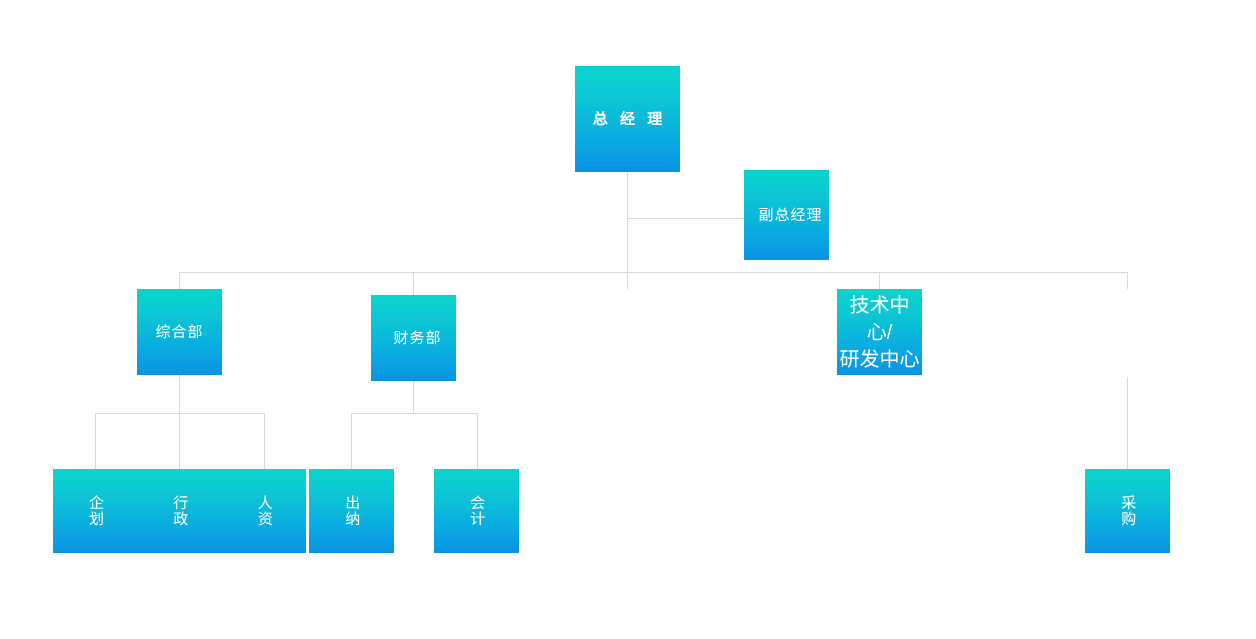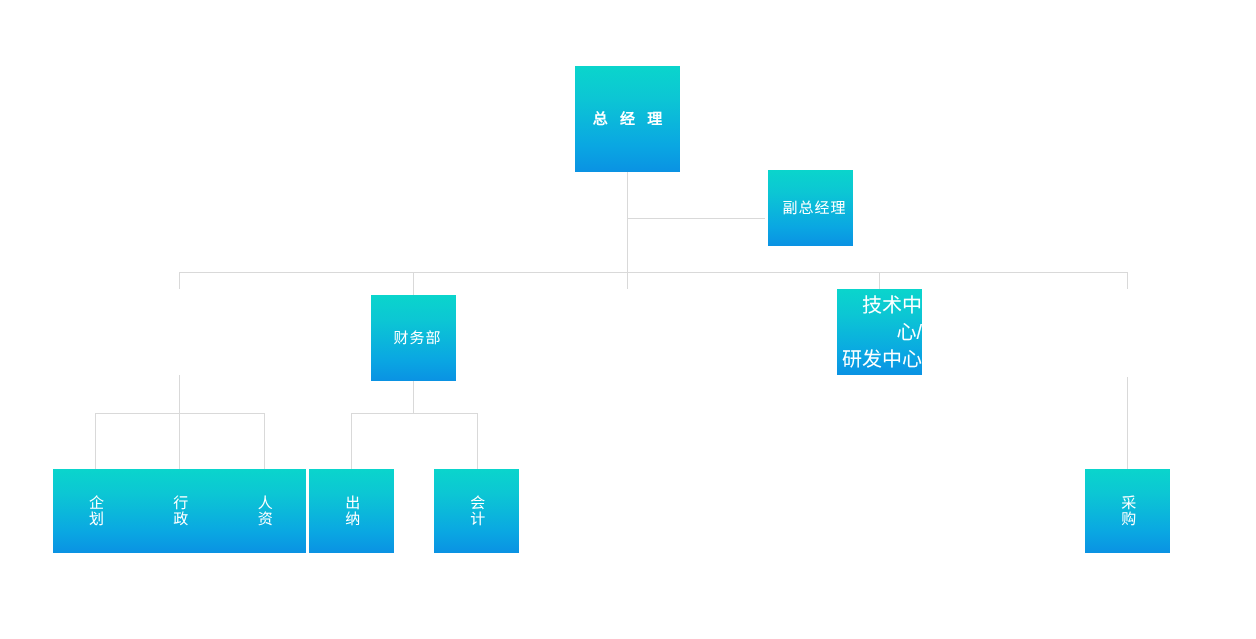--- a/index.html
+++ b/index.html
@@ -21,21 +21,21 @@
 
   
   .node {
     position: absolute;
     box-sizing: border-box;
     display: flex;
     align-items: center;
     justify-content: center;
     color: #ffffff;
     background: linear-gradient(180deg, #0ad5cc 0%, #0cc6d4 30%, #0aa7e2 75%, #0a92e3 100%);
-    text-align: right;
+    text-align: center;
     line-height: 1.25;
     letter-spacing: 0.5px;
     user-select: none;
   }
   .node .label {
     display: block;
     white-space: pre-line;
   }
 
   
@@ -118,24 +118,27 @@
   <div class="line h" style="left:351px; top:413px; width:126px;"></div>
   <div class="line v" style="left:351px; top:413px; height:56px;"></div>
   <div class="line v" style="left:477px; top:413px; height:56px;"></div>
 
   <div class="line v" style="left:1127px; top:377px; height:93px;"></div>
 
   <div class="node root" style="left:575px; top:66px; width:105px; height:106px;">
     <span class="label">总 经 理</span>
   </div>
 
-  <div class="node level2" style="left:768px; top:170px; width:85px; height:76px;padding-left:8px;">
+  <div class="node level2" style="left:744px; top:170px; width:85px; height:90px;padding-left:8px;">
     <span class="label">副总经理</span>
   </div>
 
+  <div class="node level2" style="left:137px; top:289px; width:85px; height:86px;">
+    <span class="label">综合部</span>
+  </div>
 
   <div class="node level2" style="left:371px; top:295px; width:85px; height:86px;padding-left:8px;">
     <span class="label">财务部</span>
   </div>
 
 
   <div class="node level2 two-line" style="left:837px; top:289px; width:85px; height:86px;">
     <span class="label">技术中心/
 研发中心</span>
   </div>

